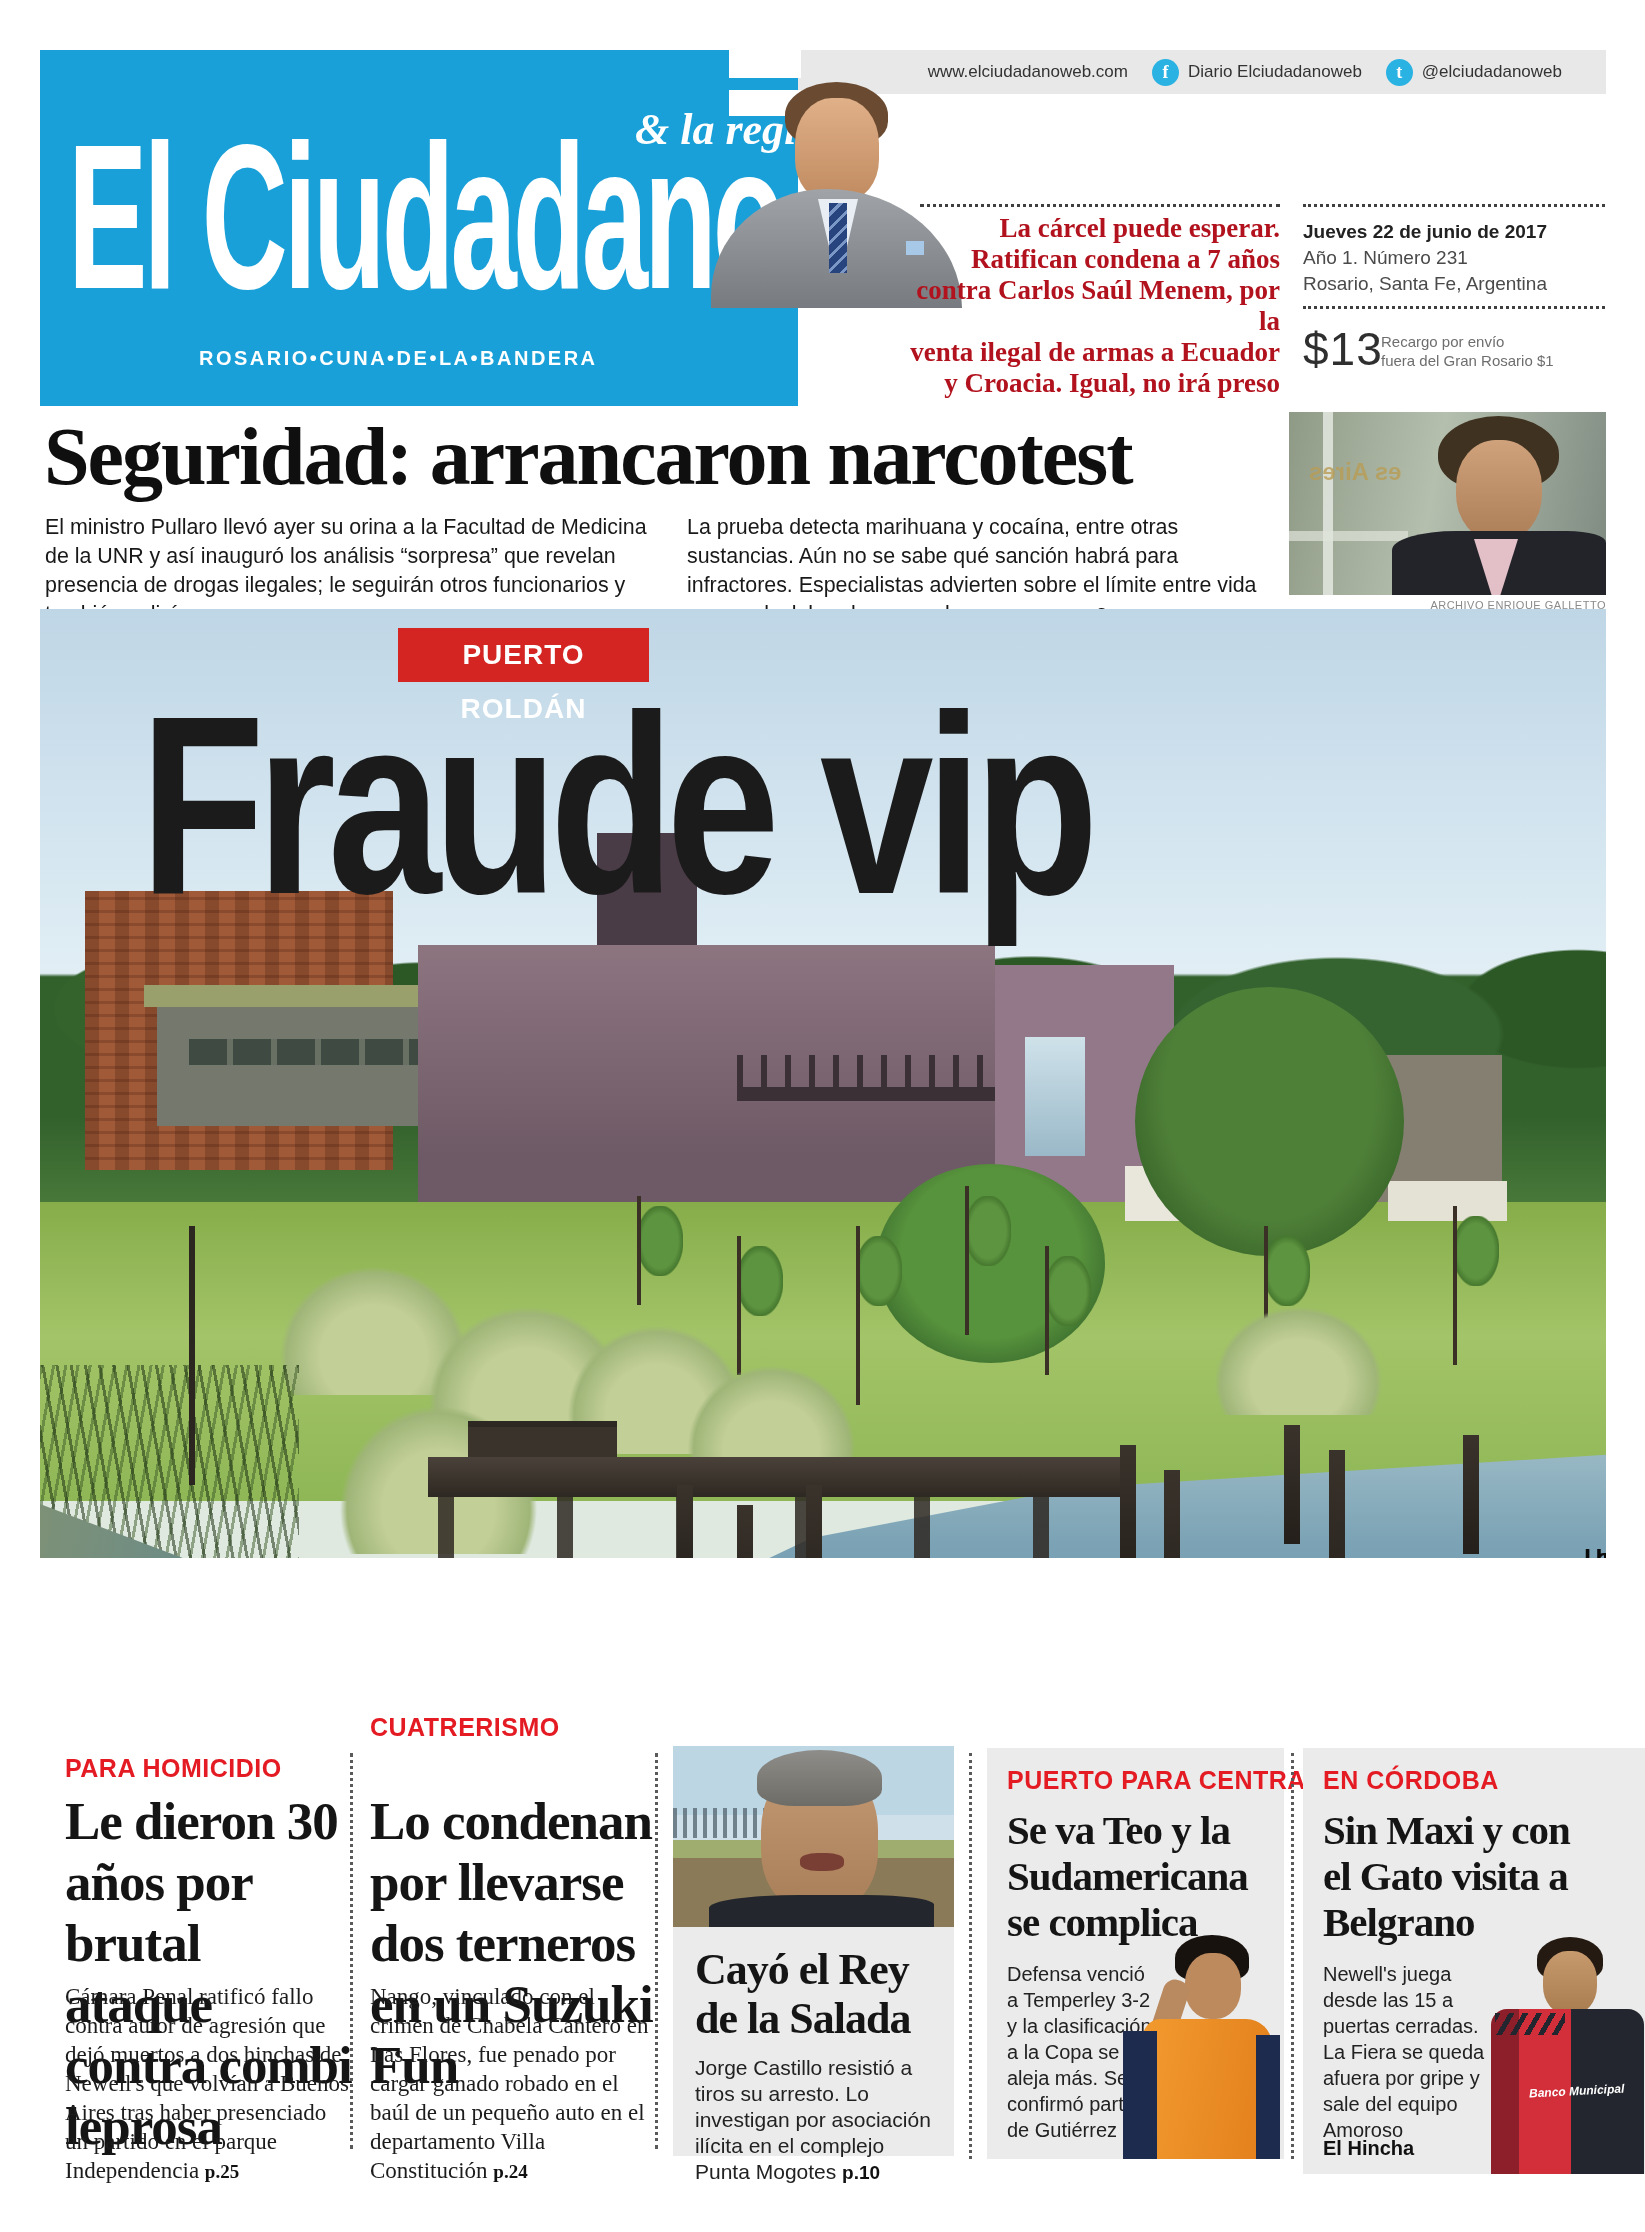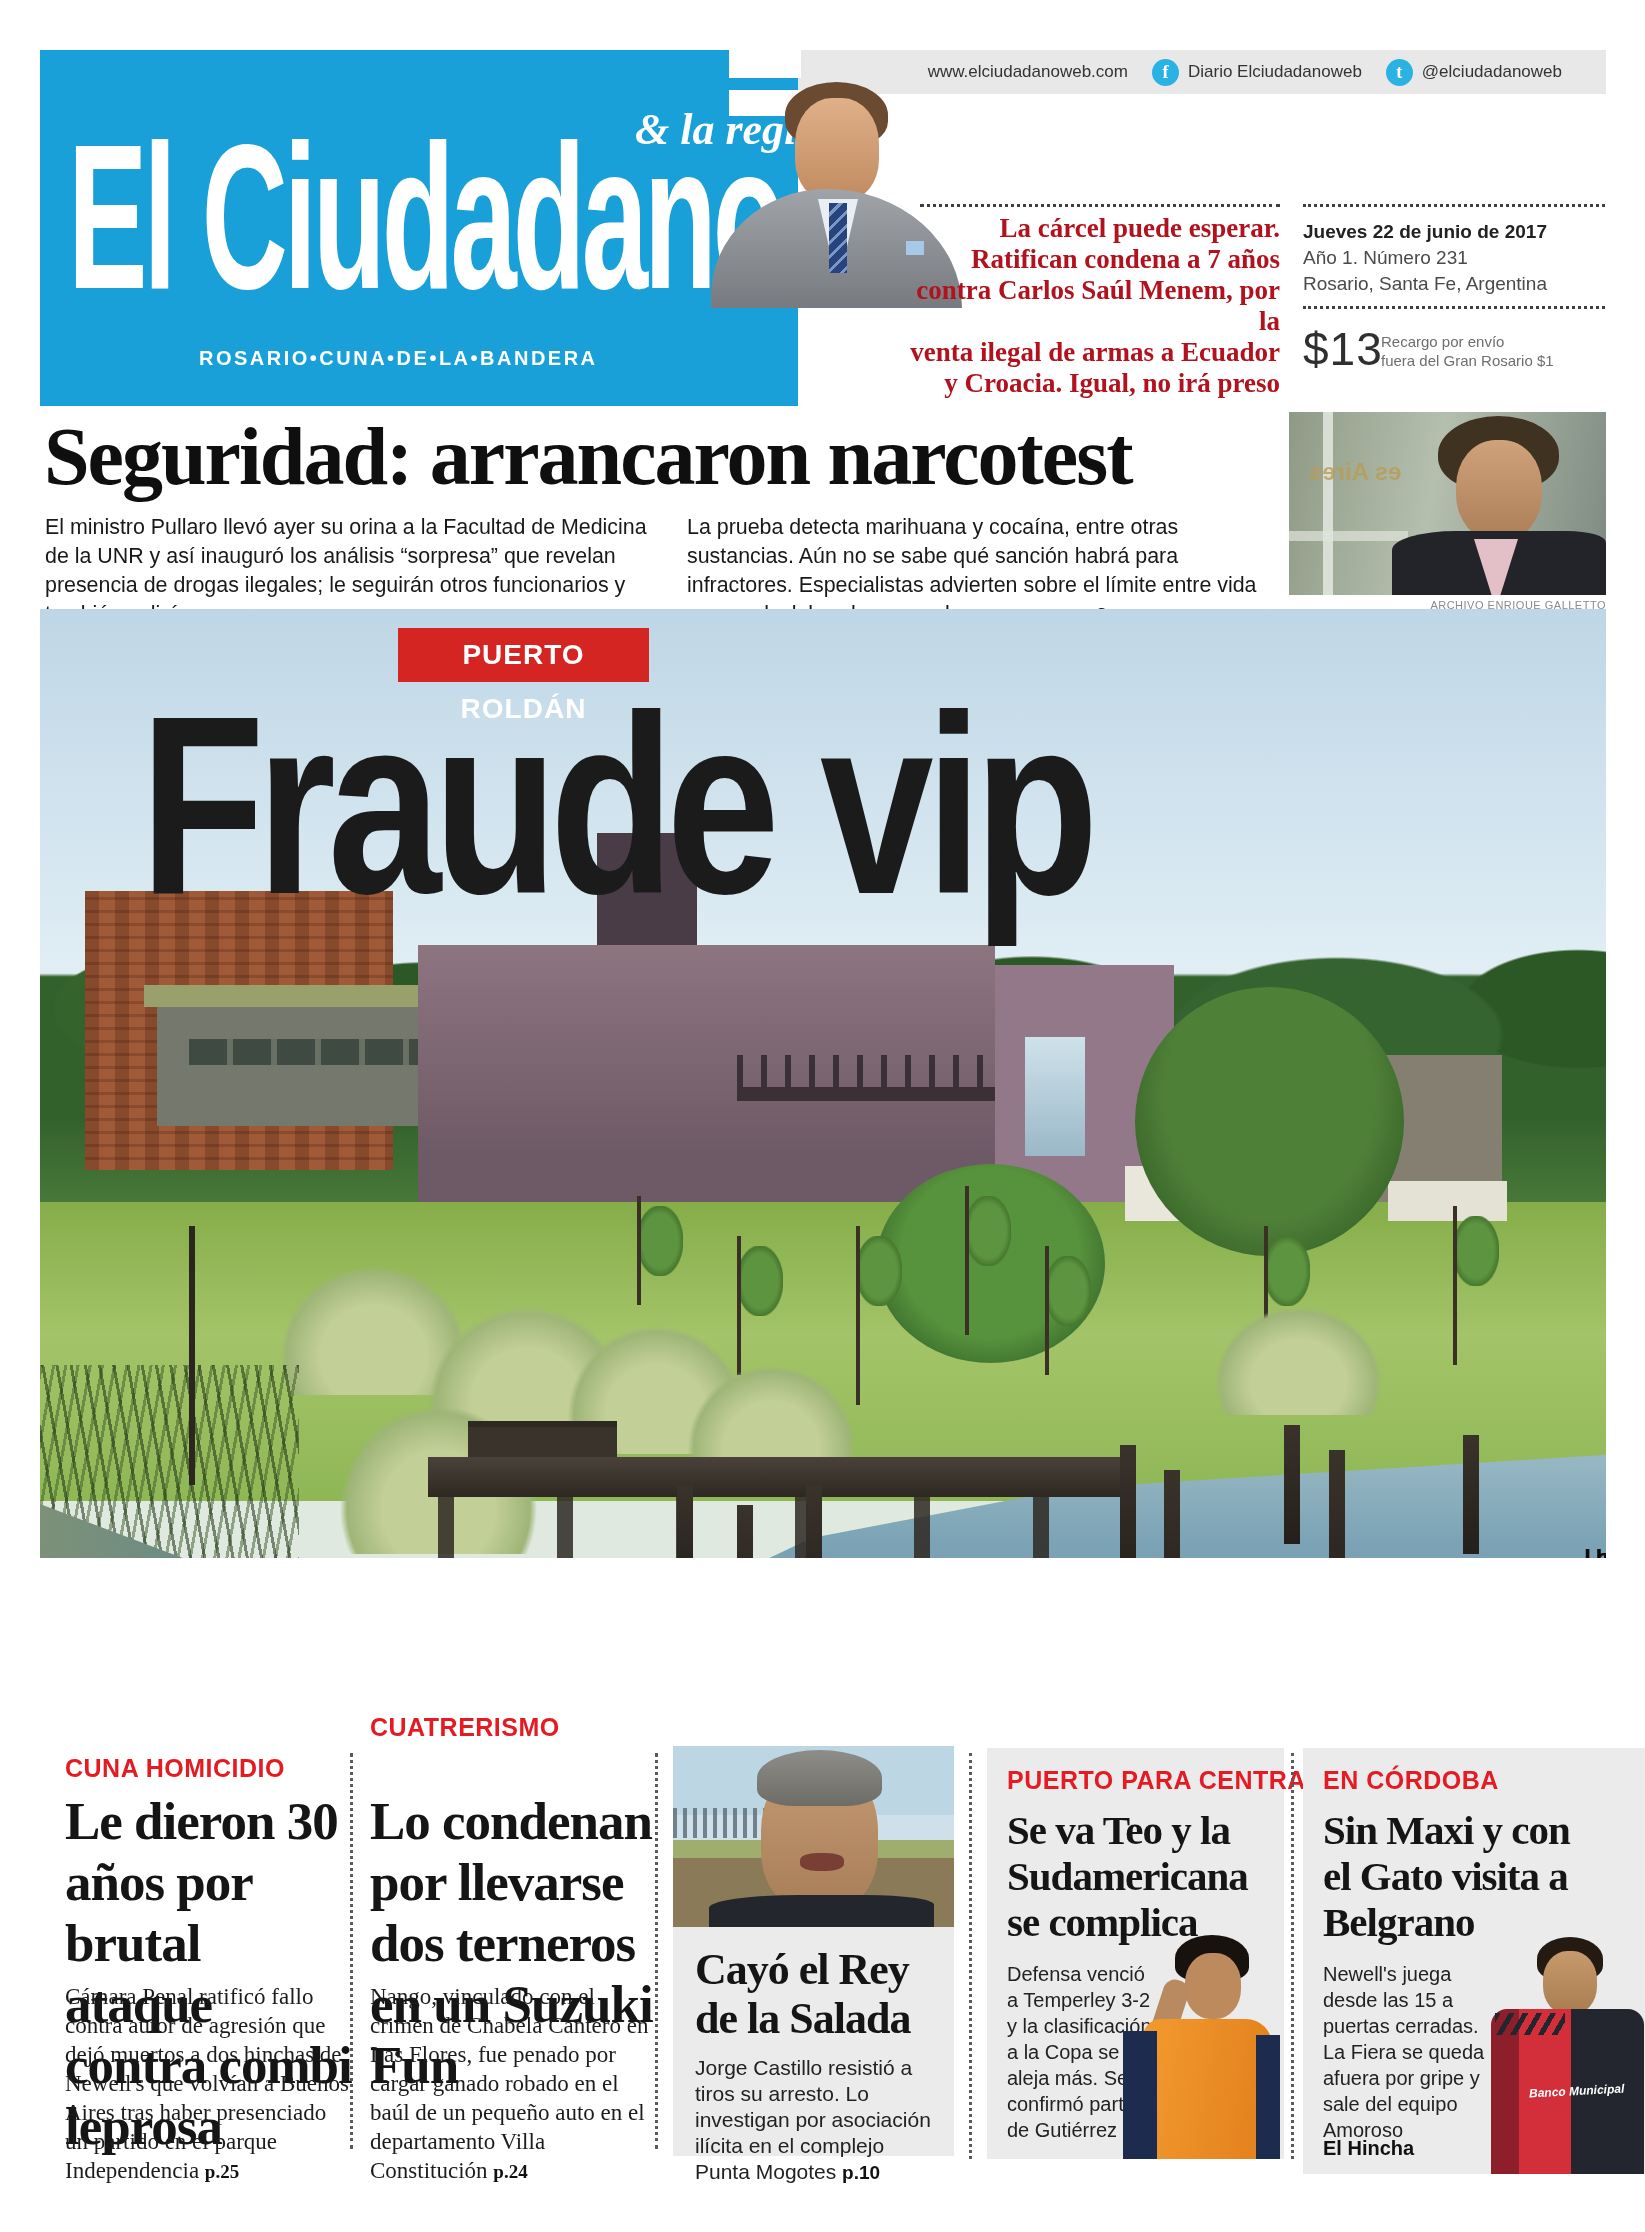--- a/index.html
+++ b/index.html
@@ -337,21 +337,21 @@
     <div class="feat-head">Fraude vip</div>
     <div class="feat-cap">
       <div>Una decena de propietarios de lotes</div>
       <div>en el country ubicado en la A012 y autopista a Córdoba</div>
       <div>fueron imputados ayer por administración fraudulenta, tras la denuncia de</div>
       <div>una consorcista que estima la estafa en 4 millones de pesos. El fiscal Narvaja sostiene que los</div>
       <div>acusados les hicieron pagar a unos pocos los gastos que correspondían a todos durante 5 años</div>
     </div>
   </div>
 
-  <div class="abs kicker" style="left:65px;top:1754px;">CUNA HOMICIDIO</div>
+  <div class="abs kicker" style="left:65px;top:1754px;">PARA HOMICIDIO</div>
   <div class="abs bhead" style="left:65px;top:1791px;width:287px;">Le dieron 30 años por brutal ataque contra combi leprosa</div>
   <div class="abs bbody" style="left:65px;top:1982px;width:289px;">
     <span>Cámara Penal ratificó fallo contra autor de agresión que dejó muertos a dos hinchas de Newell's que volvían a Buenos Aires tras haber presenciado un partido en el parque Independencia </span><span class="pref">p.25</span>
   </div>
 
   <div class="abs vdots" style="left:350px;"></div>
 
   <div class="abs kicker" style="left:370px;top:1696px;margin-top:17px;">CUATRERISMO</div>
   <div class="abs bhead" style="left:370px;top:1791px;width:287px;">Lo condenan por llevarse dos terneros en un Suzuki Fun</div>
   <div class="abs bbody" style="left:370px;top:1982px;width:289px;">

